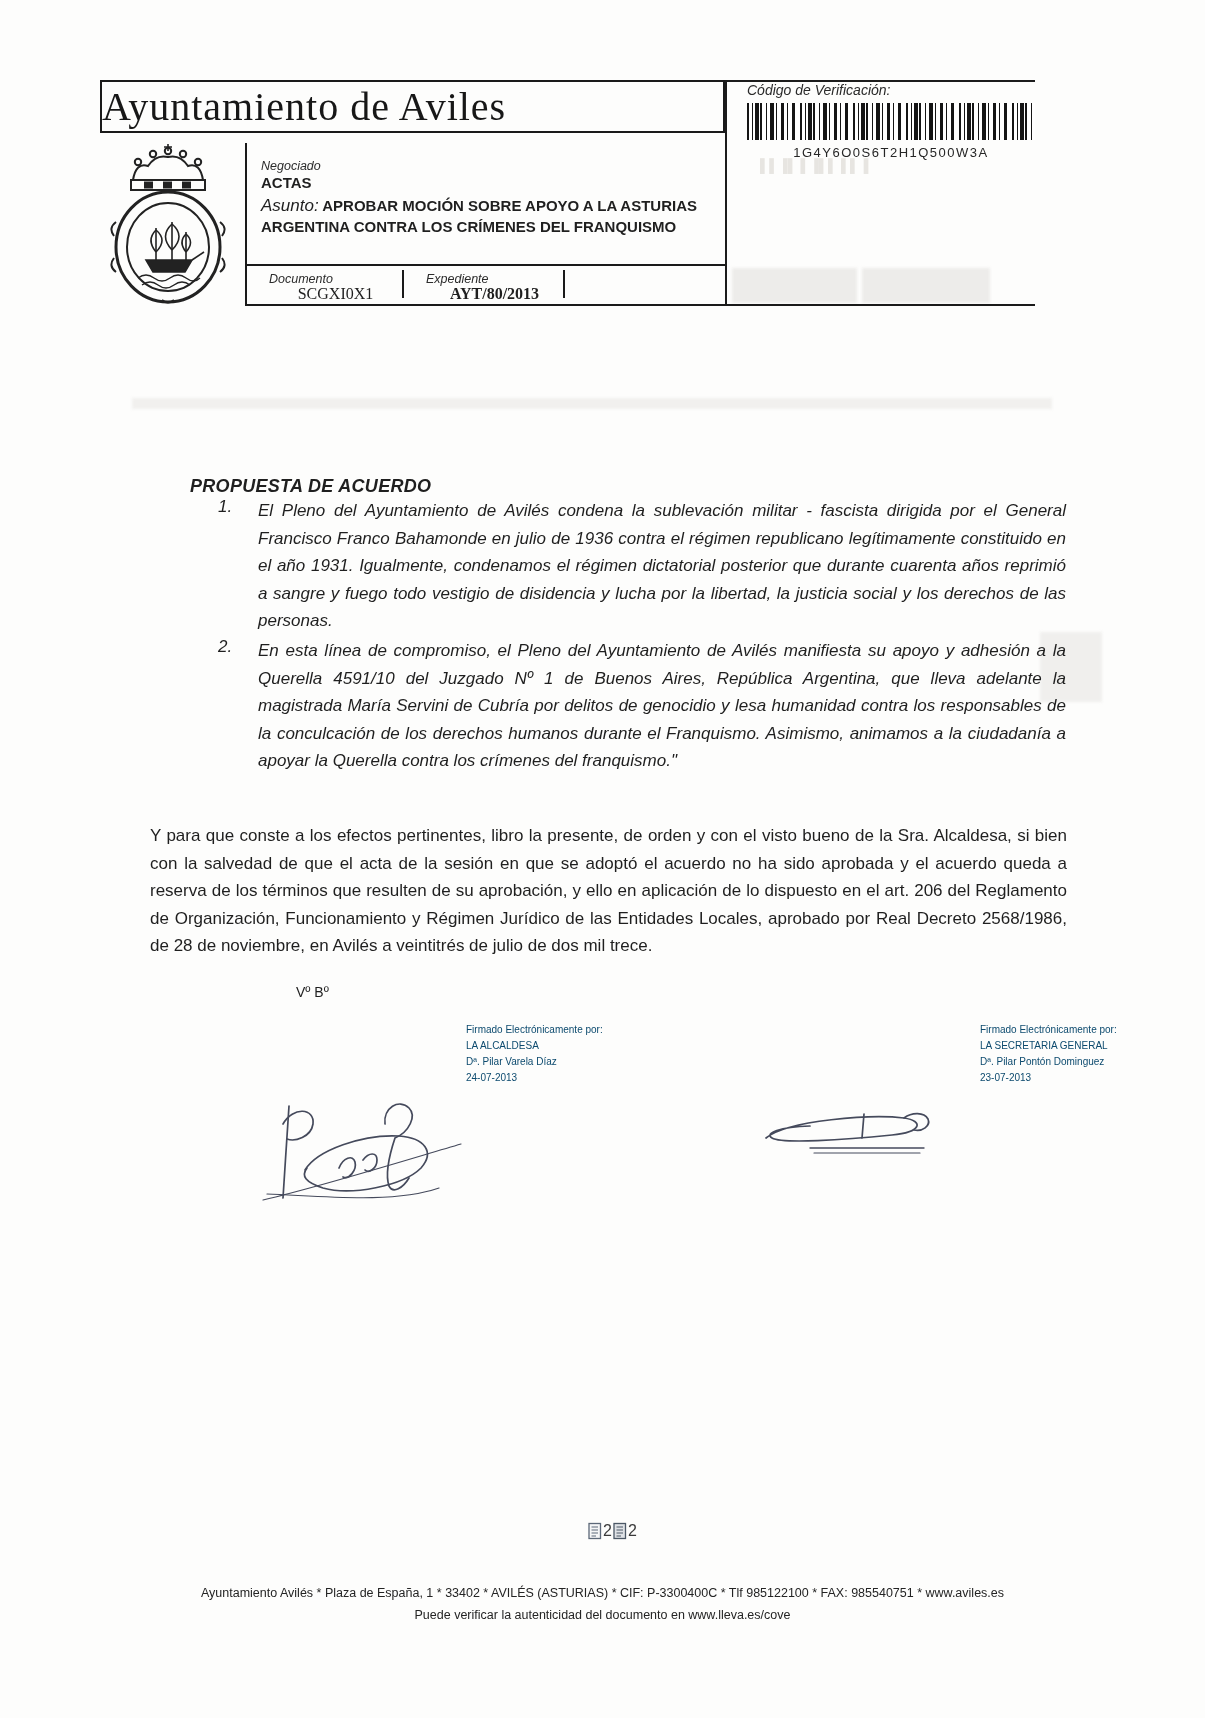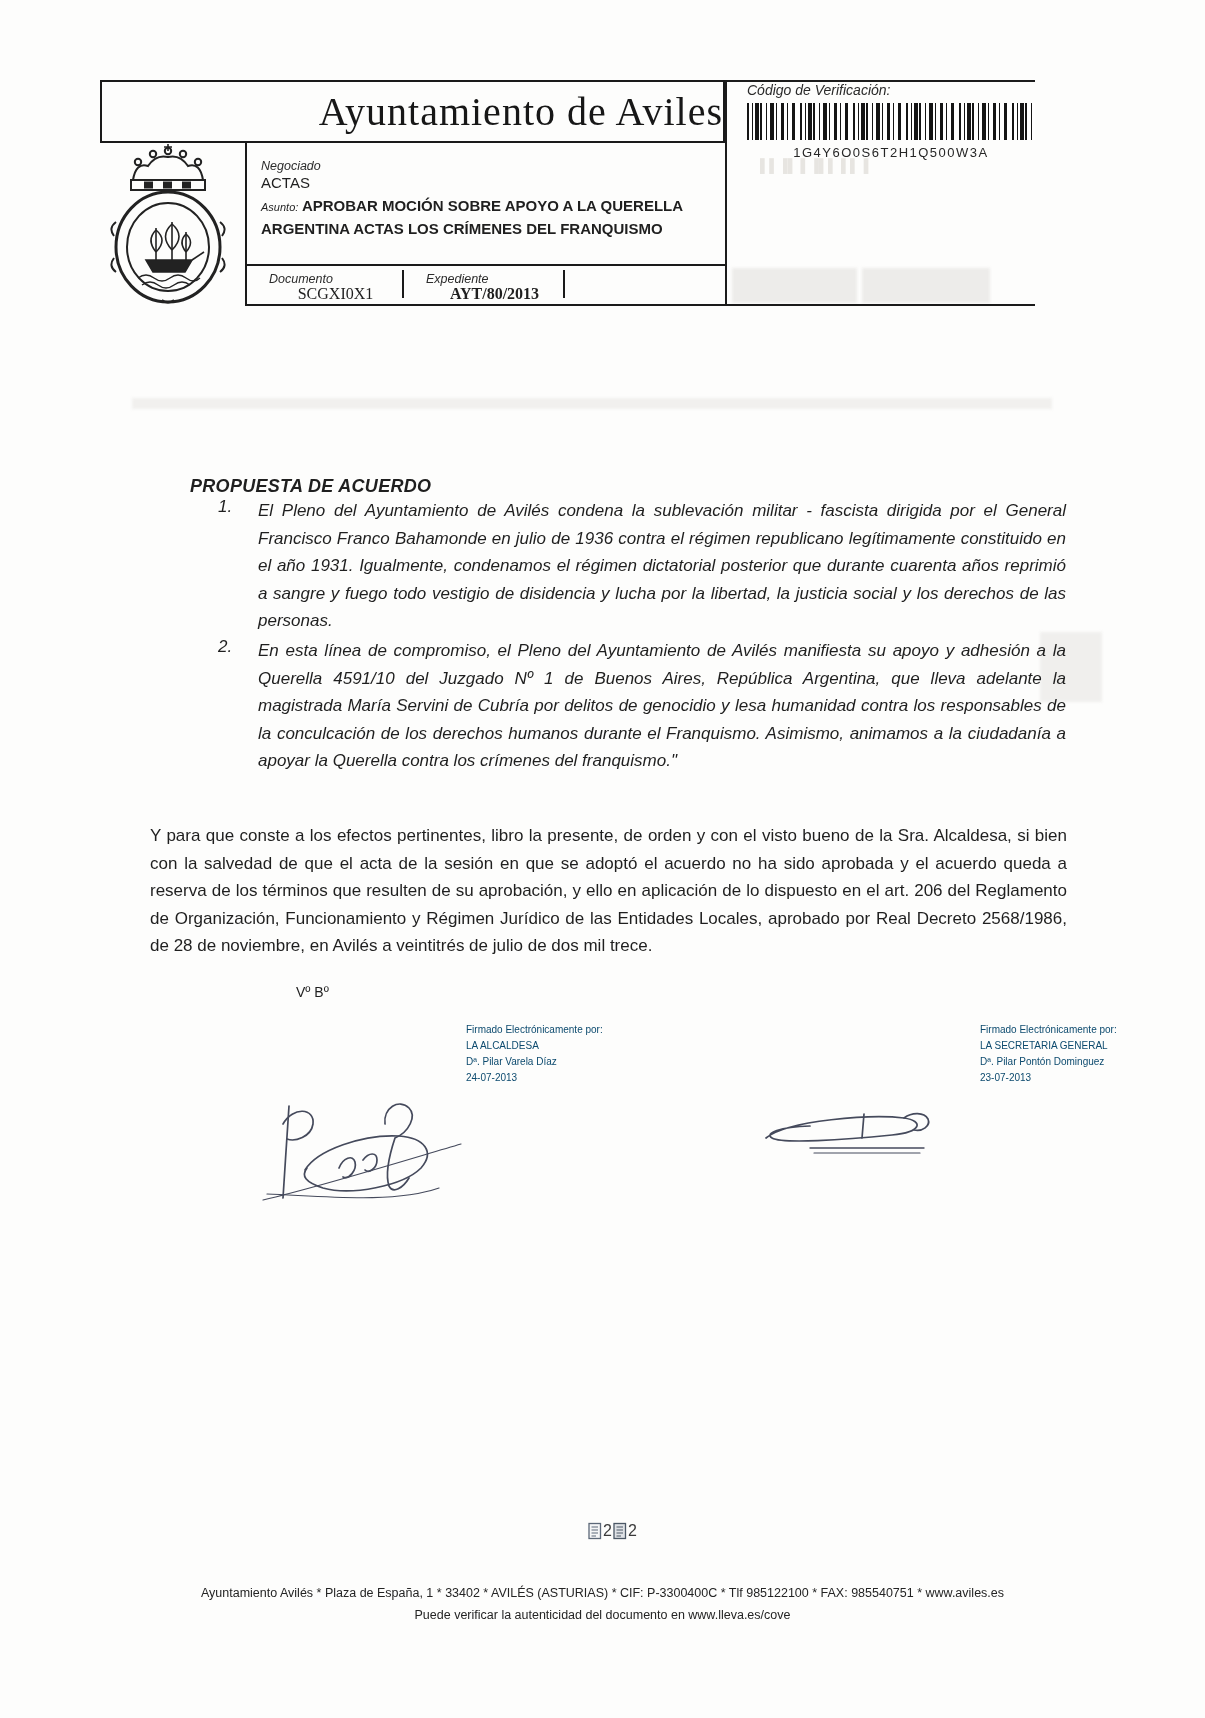--- a/index.html
+++ b/index.html
@@ -8,46 +8,46 @@
     width:1205px;height:1718px;
     background:#fdfdfc;
     font-family:"Liberation Sans",sans-serif;
     color:#1f1f1f;
     overflow:hidden;
   }
   .abs{position:absolute;}
   .line{position:absolute;background:#1c1c1c;}
   
   .title-box{
-    position:absolute;left:100px;top:80px;width:625px;height:63px;
+    position:absolute;left:100px;top:80px;width:625px;height:53px;
     border:2px solid #1a1a1a;box-sizing:border-box;
-    display:flex;align-items:center;justify-content:flex-end;
+    display:flex;align-items:center;justify-content:flex-start;
   }
   .title-box .t{
     font-family:"Liberation Serif",serif;
     font-size:40px;letter-spacing:1px;color:#171717;white-space:nowrap;
   }
   .verif-label{position:absolute;left:747px;top:82px;font-style:italic;font-size:14px;color:#2a2a2a;}
   .barcode{
     position:absolute;left:747px;top:103px;width:288px;height:37px;
     background:repeating-linear-gradient(90deg,
       #151515 0 2px,#fff 2px 5px,#151515 5px 6px,#fff 6px 8px,
       #151515 8px 12px,#fff 12px 13px,#151515 13px 15px,#fff 15px 19px,
       #151515 19px 20px,#fff 20px 23px,#151515 23px 27px,#fff 27px 29px,
       #151515 29px 30px,#fff 30px 34px,#151515 34px 37px,#fff 37px 40px,
       #151515 40px 41px,#fff 41px 45px,#151515 45px 48px,#fff 48px 53px);
   }
   .verif-code{position:absolute;left:747px;top:145px;width:288px;text-align:center;
     font-size:13px;letter-spacing:1.5px;color:#262626;}
   .neg-box{position:absolute;left:245px;top:143px;width:480px;height:123px;box-sizing:border-box;
     border-left:2px solid #1a1a1a;border-bottom:2px solid #1a1a1a;padding:16px 12px 0 14px;}
   .neg-label{font-style:italic;font-size:12.5px;color:#2c2c2c;}
-  .neg-value{font-weight:normal;font-size:15px;margin-top:1px;}
+  .neg-value{font-weight:bold;font-size:15px;margin-top:1px;}
   .asunto{margin-top:4px;font-weight:bold;font-size:15px;line-height:21px;}
-  .asunto .lbl{font-style:italic;font-weight:normal;font-size:11px;}
+  .asunto .lbl{font-style:italic;font-weight:normal;font-size:17px;}
   .doc-row{position:absolute;left:245px;top:266px;width:790px;height:40px;box-sizing:border-box;
     border-left:2px solid #1a1a1a;border-bottom:2px solid #1a1a1a;}
   .doc-cell{position:absolute;top:4px;height:28px;box-sizing:border-box;border-right:2px solid #1a1a1a;padding:2px 0 0 22px;}
   .doc-cell .lbl{font-style:italic;font-size:12.5px;color:#2c2c2c;}
   .doc-cell .val{font-family:"Liberation Serif",serif;font-size:16px;text-align:center;margin-top:-1px;}
   .doc-cell .val.bold{font-weight:bold;}
   
   .ghost{position:absolute;background:#edecea;filter:blur(1.5px);}
   .ghost-text{position:absolute;color:#e7e5e1;font-weight:bold;font-size:13px;filter:blur(0.6px);}
   
@@ -118,21 +118,21 @@
         <path d="M44,143 q8,-6 16,0 q8,6 16,0 q8,-6 16,0" stroke-width="1.4"></path>
       </g>
     </g>
   </svg>
 
   <div class="neg-box">
     <div class="neg-label">Negociado</div>
     <div class="neg-value">ACTAS</div>
     <div class="asunto">
       <span class="lbl">Asunto:</span>
-      <span>APROBAR MOCIÓN SOBRE APOYO A LA QUERELLA ARGENTINA ACTAS LOS CRÍMENES DEL FRANQUISMO</span>
+      <span>APROBAR MOCIÓN SOBRE APOYO A LA ASTURIAS ARGENTINA CONTRA LOS CRÍMENES DEL FRANQUISMO</span>
     </div>
   </div>
 
   <div class="doc-row">
     <div class="doc-cell" style="left:0;width:157px;">
       <div class="lbl">Documento</div>
       <div class="val">SCGXI0X1</div>
     </div>
     <div class="doc-cell" style="left:157px;width:161px;">
       <div class="lbl">Expediente</div>

